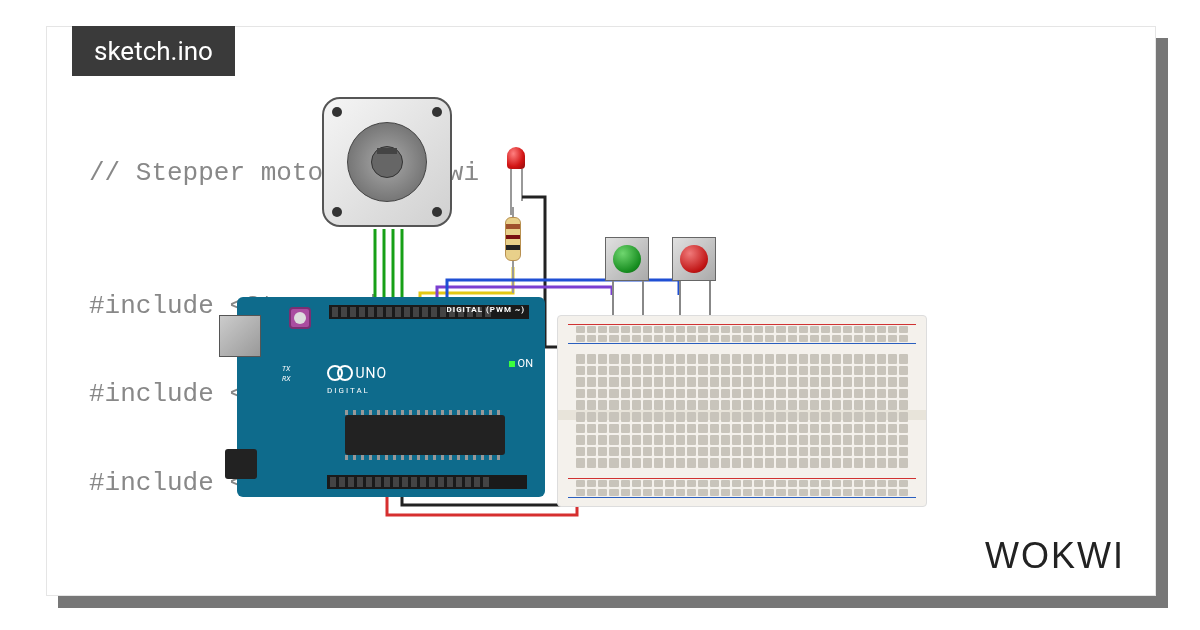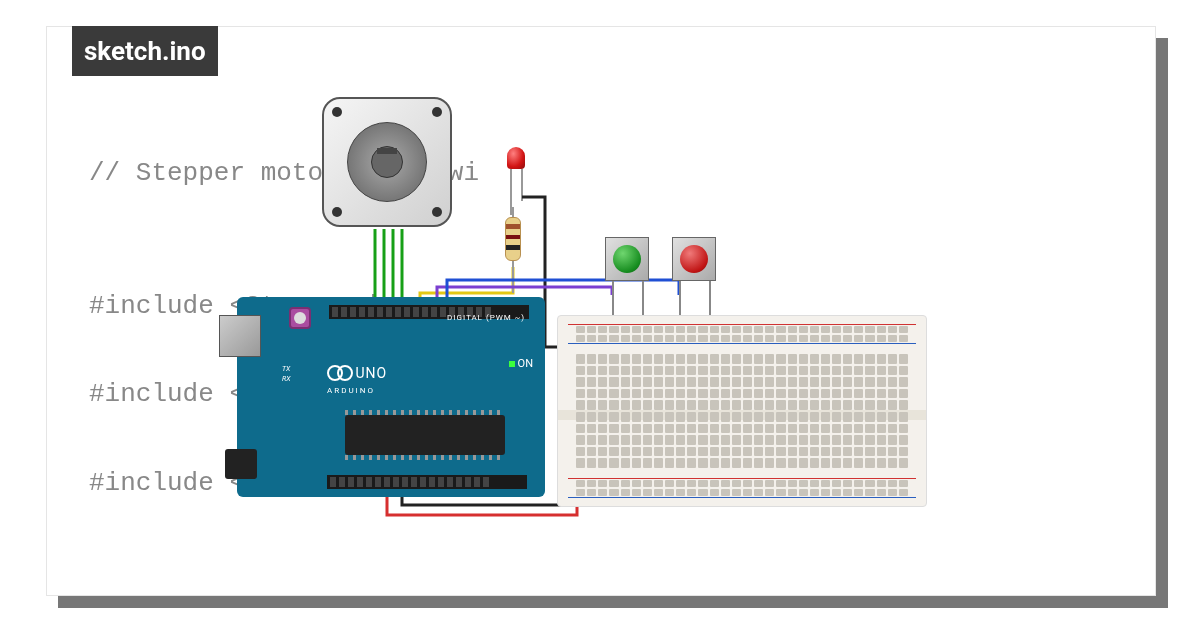--- a/index.html
+++ b/index.html
@@ -20,23 +20,23 @@
       background: #fff;
       border: 1px solid #e5e5e5;
       box-shadow: 12px 12px 0 0 #777;
     }
     .tab {
       position: absolute;
       left: 25px;
       top: -1px;
       background: #3a3a3a;
       color: #fff;
-      padding: 10px 12px;
+      padding: 10px 22px;
       font-size: 26px;
-      font-weight: 700;
+      font-weight: 400;
     }
     .code-area {
       position: absolute;
       left: 42px;
       top: 80px;
       right: 30px;
       font-family: "Courier New", monospace;
       font-size: 26px;
       line-height: 1.7;
       color: #888;
@@ -251,24 +251,25 @@
     }
     .arduino .ring {
       display: inline-block;
       width: 16px; height: 16px;
       border: 2px solid #fff;
       border-radius: 50%;
       margin-right: -6px;
     }
     .arduino .digital-label {
       position: absolute;
-      top: 16px;
+      top: 8px;
       right: 20px;
       font-size: 8px;
       letter-spacing: 1px;
+      font-weight: bold;
     }
     .arduino .tx-rx {
       position: absolute;
       left: 45px; top: 68px;
       font-size: 7px;
       line-height: 1.4;
       font-style: italic;
     }
     .arduino .on-led {
       position: absolute;
@@ -474,21 +475,21 @@
         </div>
       <div class="chip"></div>
       <div class="tx-rx">
         <div>TX</div>
         <div>RX</div>
       </div>
       <div class="on-led"><span>ON</span></div>
       <div class="logo">
         <span class="logo-rings"><span class="ring"></span><span class="ring"></span></span>
         <span>UNO</span>
-        <div style="font-size:8px;letter-spacing:2px;margin-top:2px;">ARDUINO</div>
+        <div style="font-size:8px;letter-spacing:2px;margin-top:2px;">DIGITAL</div>
       </div>
       <div class="digital-label">DIGITAL (PWM ~)</div>
     </div>
 
     <div class="breadboard">
       <div class="bb-rail top"></div>
       <div class="bb-rail bottom"></div>
       <div class="bb-gap"></div>
       <div class="bb-holes rail-top">
           <div class="hole"></div>
@@ -914,13 +915,14 @@
           <div class="hole"></div>
           <div class="hole"></div>
           <div class="hole"></div>
           <div class="hole"></div>
           <div class="hole"></div>
           <div class="hole"></div>
         </div>
     </div>
   </div>
 
+  <div class="brand">WOKWI</div>
 </div>
 
 </body></html>

